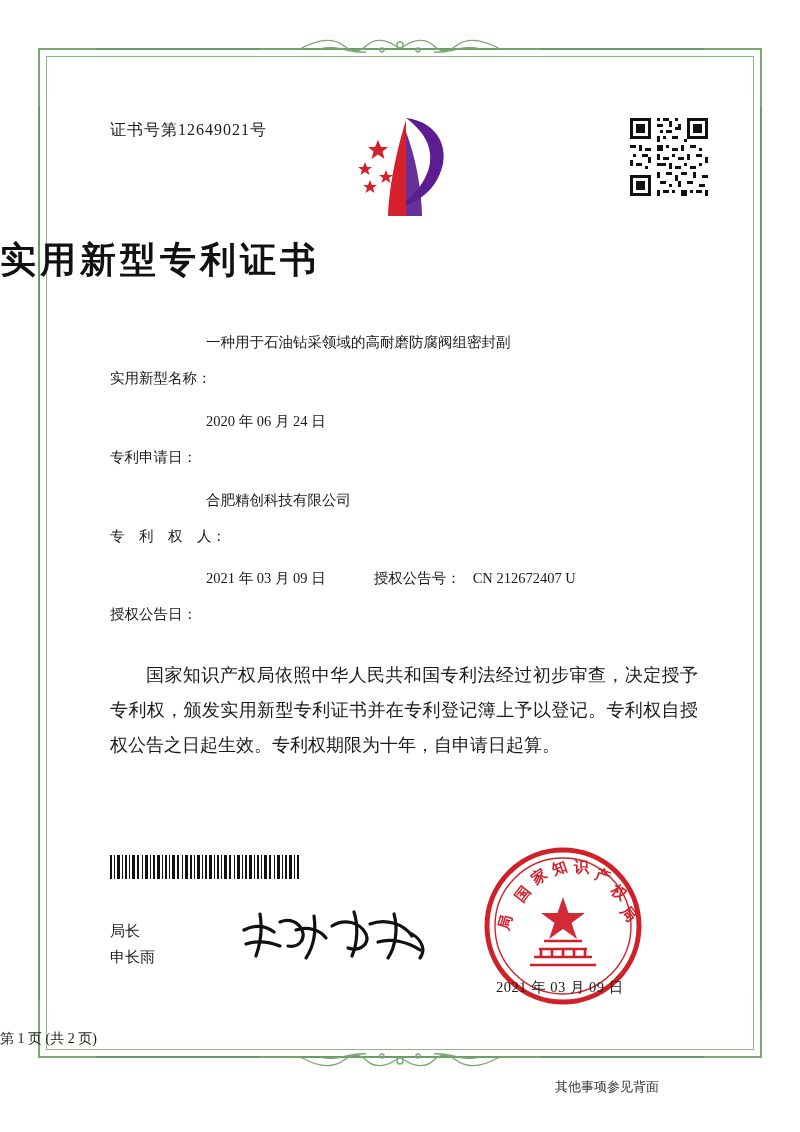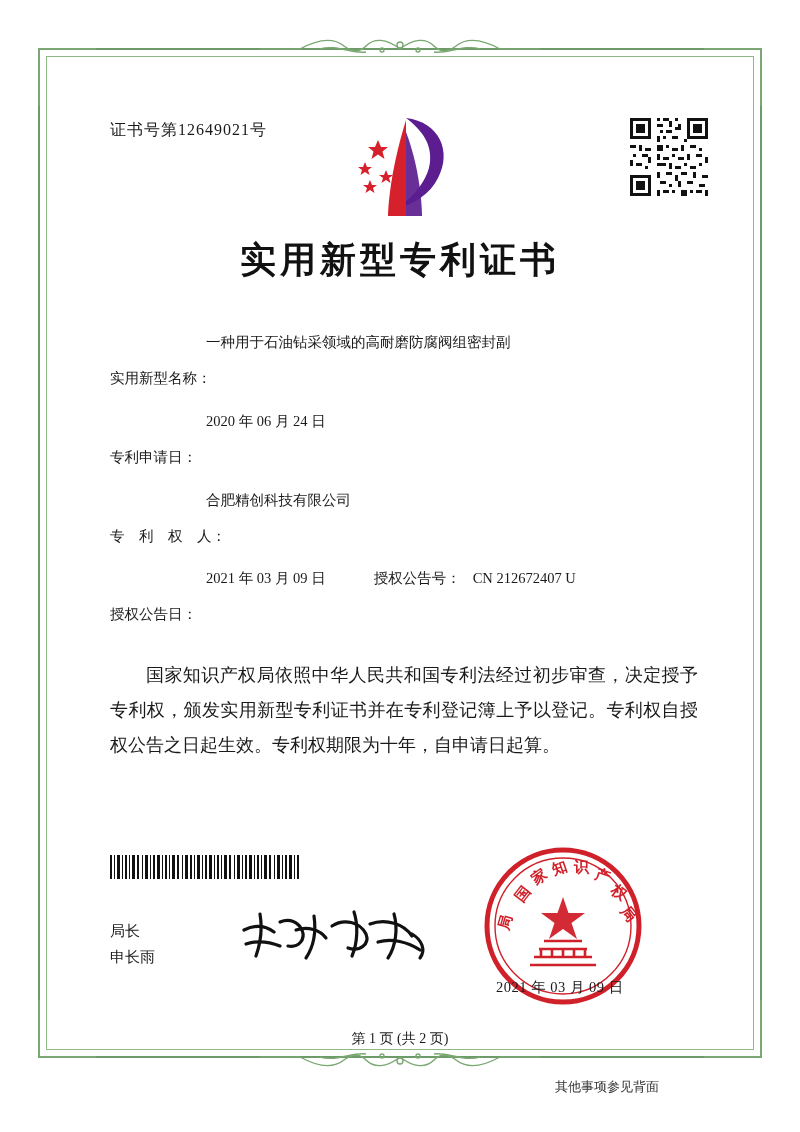--- a/index.html
+++ b/index.html
@@ -81,21 +81,20 @@
     position: absolute;
     right: 92px; top: 118px;
     width: 78px; height: 78px;
   }
 
   
   .doc-title {
     position: absolute;
     left: 0; top: 236px;
     width: 800px;
-    text-align: center;
     font-size: 36px;
     font-weight: bold;
     letter-spacing: 4px;
     font-family: Liberation Sans, sans-serif;
     color: #111;
   }
 
   
   .fields {
     position: absolute;
@@ -183,21 +182,21 @@
     font-size: 14.5px;
     color: #1a1a1a;
     letter-spacing: 0.5px;
   }
 
   
   .page-num {
     position: absolute;
     left: 0; top: 1030px;
     width: 800px;
-    text-align: center;
+    text-align: left;
     font-size: 14px;
   }
   .footnote {
     position: absolute;
     left: 0; top: 1078px;
     width: 659px;
     text-align: right;
     font-size: 13px;
     color: #333;
   }

